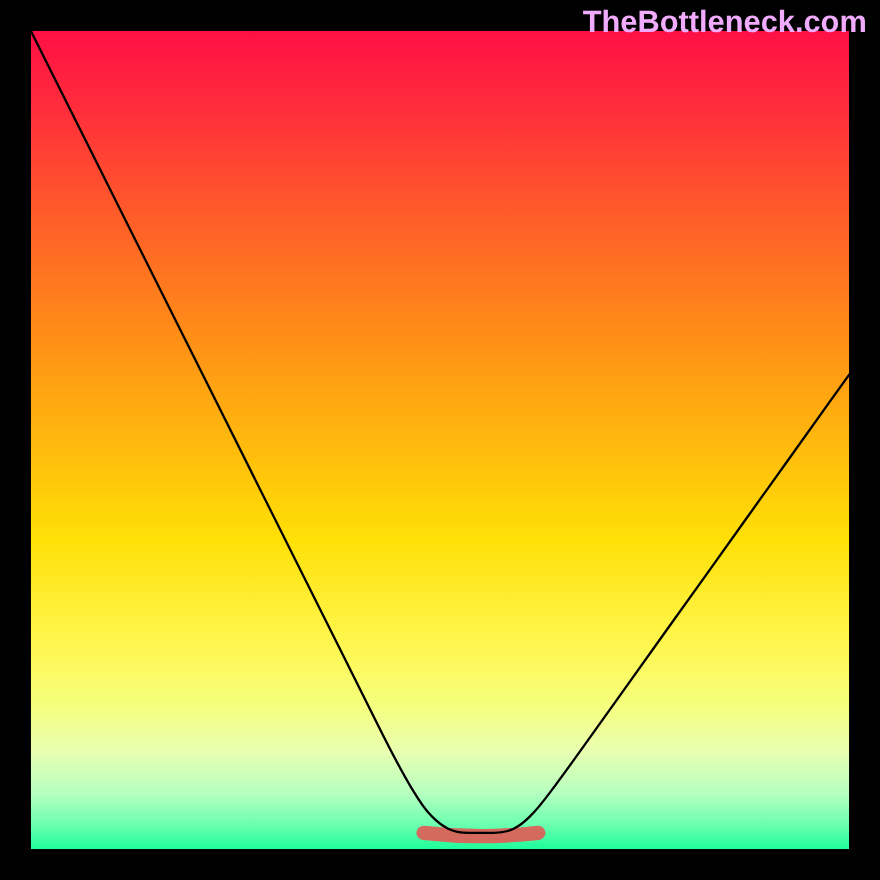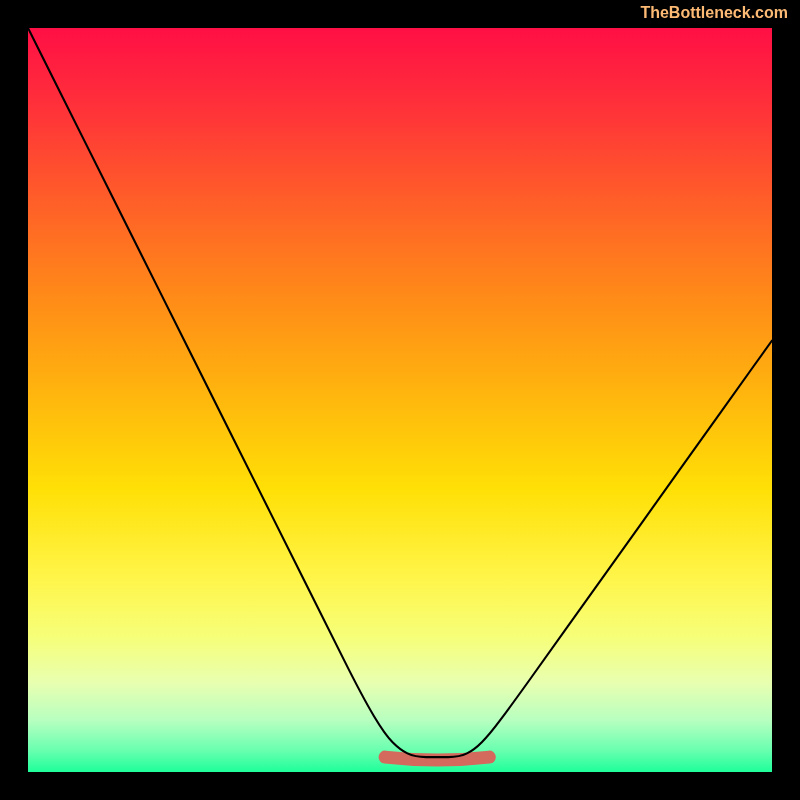--- a/index.html
+++ b/index.html
@@ -8,23 +8,23 @@
     position: relative;
     width: 800px;
     height: 800px;
     background: #000;
   }
   .watermark {
     position: absolute;
     top: 4px;
     right: 12px;
     font-family: Arial, Helvetica, sans-serif;
-    font-size: 16px;
+    font-size: 28px;
     font-weight: bold;
-    color: #fdba74;
+    color: #f0abfc;
     z-index: 10;
   }
   .plot {
     position: absolute;
     left: 28px;
     top: 28px;
     width: 744px;
     height: 744px;
     overflow: hidden;
   }

